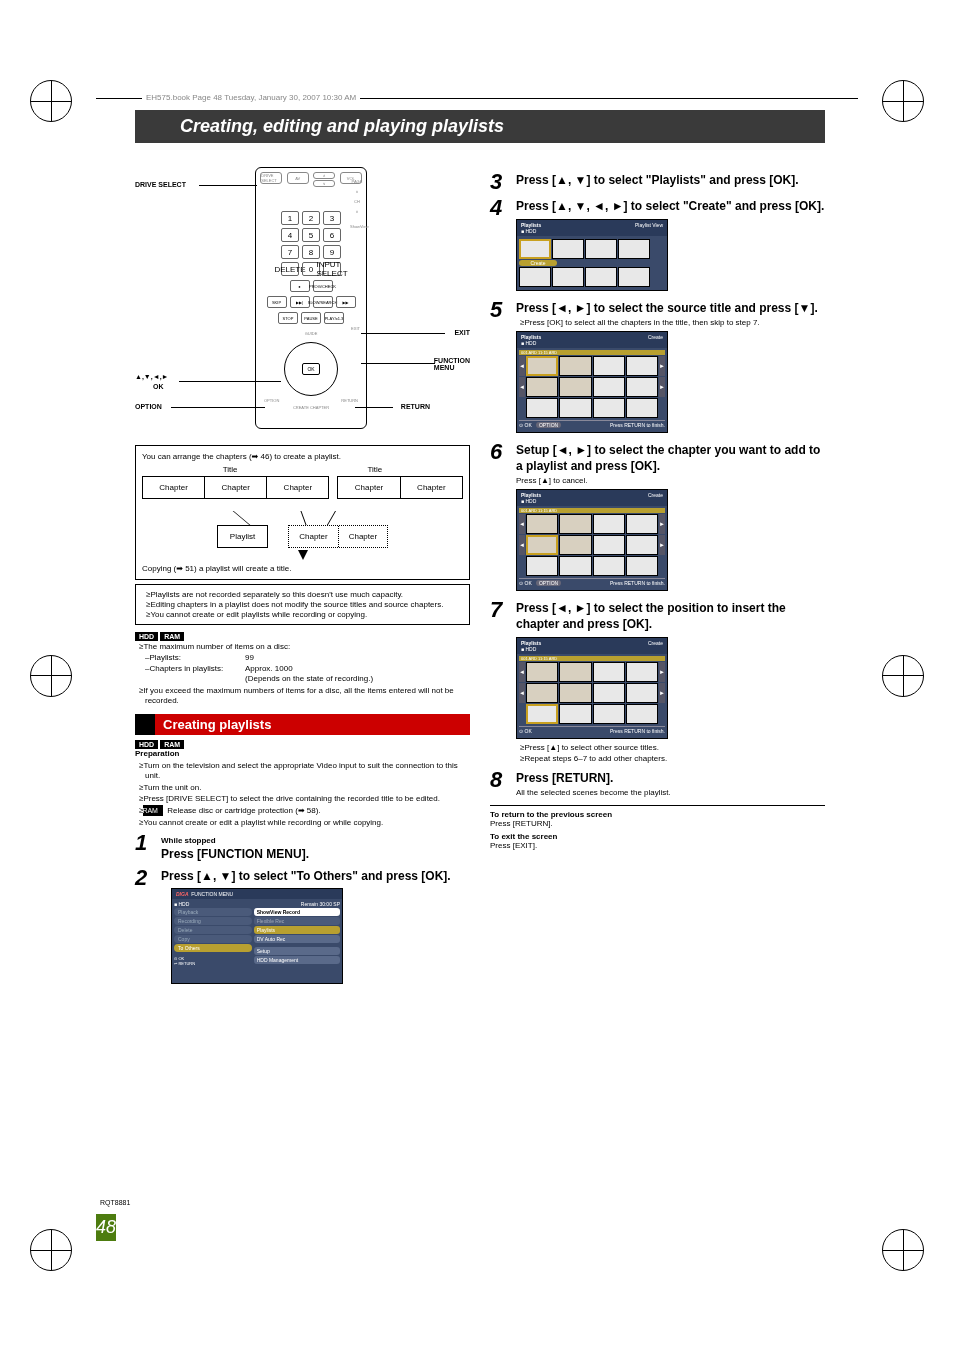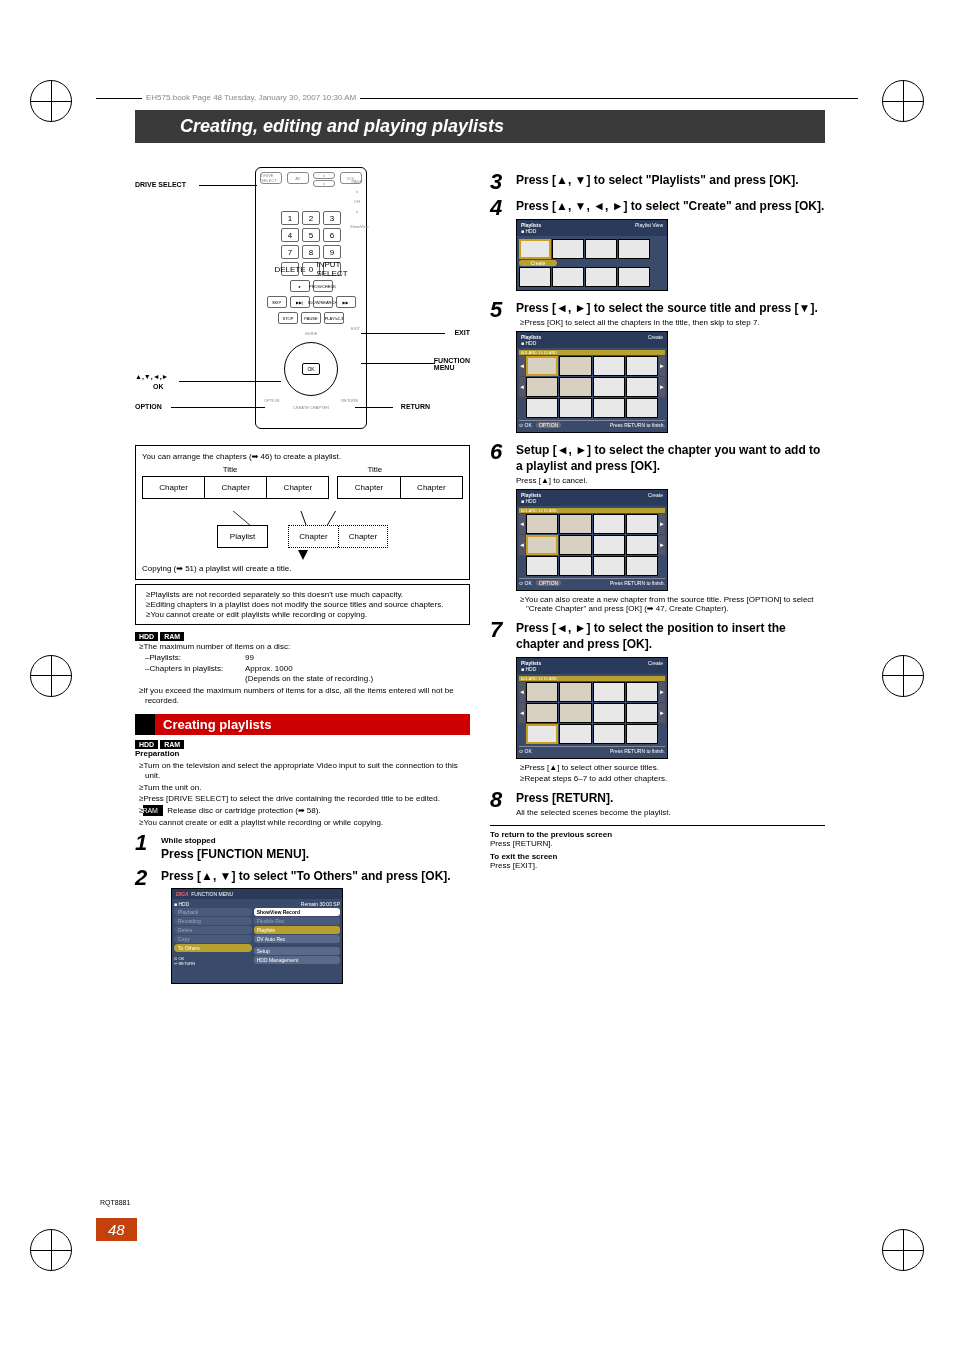--- a/index.html
+++ b/index.html
@@ -337,25 +337,25 @@
     border-top: 1px solid #000;
     padding-top: 4px;
     margin-top: 6px;
     font-size: 8px;
   }
 
   .page-num {
     position: absolute;
     bottom: 110px;
     left: 96px;
-    background: #c2410c;
+    background: #4d7c0f;
     color: #fff;
     font-style: italic;
-    font-size: 15px;
-    padding: 3px 12px;
+    font-size: 18px;
+    padding: 3px 0;
   }
   .rqt { position: absolute; bottom: 145px; left: 100px; font-size: 7px; }
 
   .arrow-down {
     width: 0; height: 0;
     border-left: 5px solid transparent;
     border-right: 5px solid transparent;
     border-top: 10px solid #000;
     margin: 2px auto;
   }
@@ -714,21 +714,20 @@
                     <div class="thumb empty"></div>
                     <div class="thumb empty"></div>
                   <div class="nav-arrow" style="opacity:0">►</div>
                 </div>
                 <div class="screen-line">
                     <span>⊙ OK &nbsp; <span class="opt-pill">OPTION</span></span>
                     <span>Press RETURN to finish.</span>
                   </div>
               </div>
             </div>
-            <div class="step-sub bullet">≥You can also create a new chapter from the source title. Press [OPTION] to select "Create Chapter" and press [OK] (➡ 47, Create Chapter).</div>
           </div>
         </div>
 
         <div class="step-row">
           <div class="step-num">7</div>
           <div class="step-body">
             <div class="step-heading">Press [◄, ►] to select the position to insert the chapter and press [OK].</div>
             <div class="screen">
               <div class="screen-header">
                   <span><b>Playlists</b><br>■ <span>HDD</span></span>

